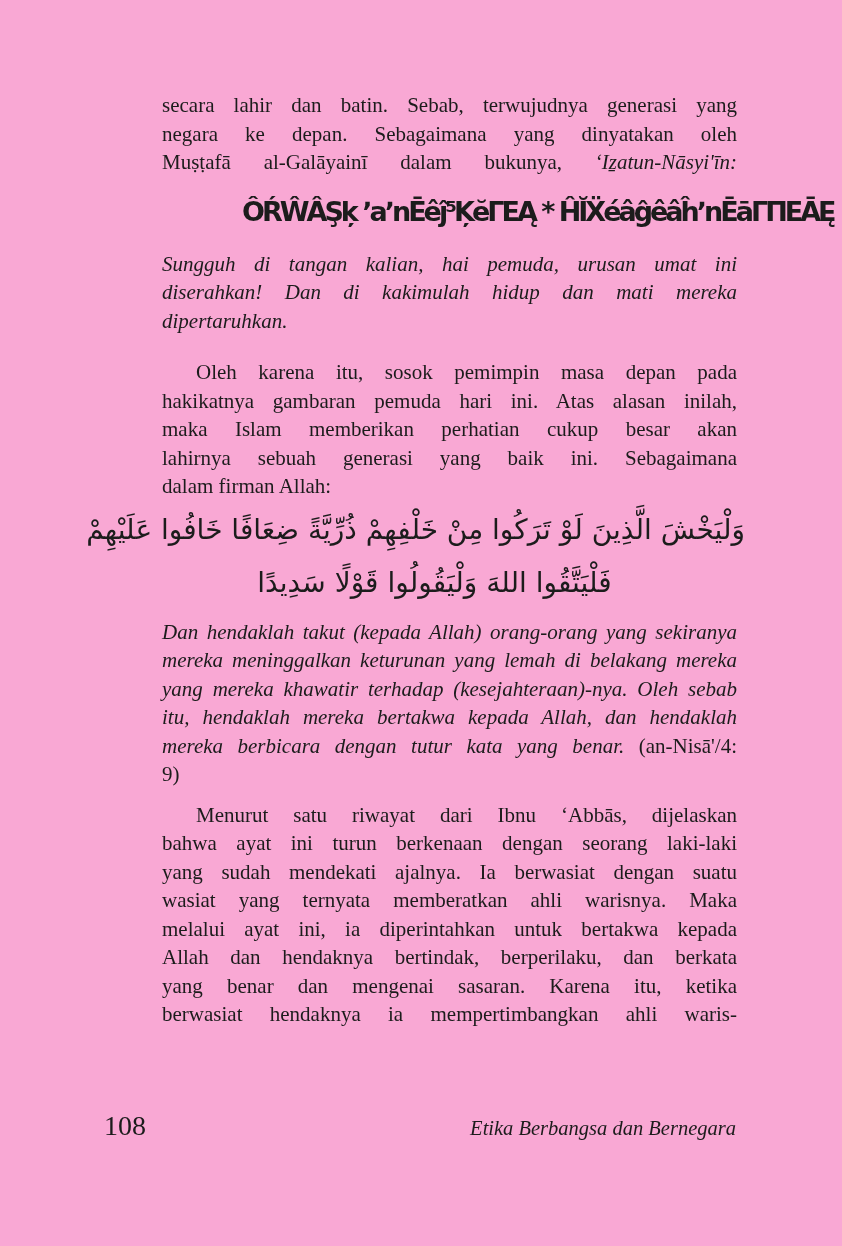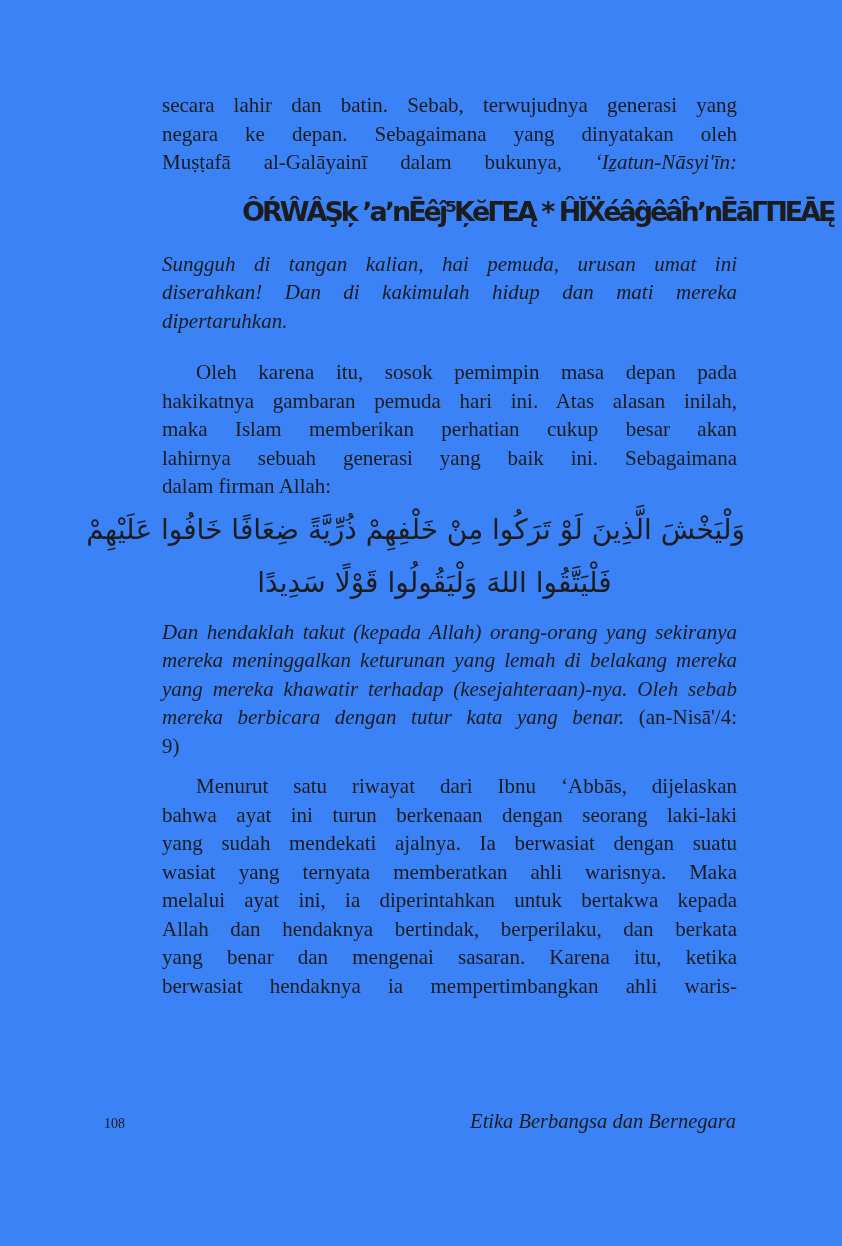--- a/index.html
+++ b/index.html
@@ -1,20 +1,20 @@
 <!DOCTYPE html>
 <html><head>
 <meta charset="utf-8">
 <style>
   html, body { margin: 0; padding: 0; background: #ffffff; }
   .page {
     position: relative;
     width: 842px;
     height: 1246px;
-    background: #3b82f6;
+    background: #f9a8d4;
     overflow: hidden;
     font-family: "Liberation Serif", serif;
     color: #1c1c1c;
   }
   .text-area {
     position: absolute;
     left: 162px;
     top: 91px;
     width: 575px;
     font-size: 21px;
@@ -61,21 +61,21 @@
   .para3 { margin-top: 12px; }
   .footer {
     position: absolute;
     left: 104px;
     right: 106px;
     top: 1110px;
     display: flex;
     justify-content: space-between;
     align-items: baseline;
   }
-  .page-number { font-size: 14px; }
+  .page-number { font-size: 28px; }
   .running-title { font-style: italic; font-size: 20.5px; }
 </style>
 </head>
 <body>
 
 <div class="page">
 
   <div class="text-area">
 
     <div class="para1">
@@ -102,20 +102,21 @@
 
     <div class="arabic">
         <div class="tline"><span>وَلْيَخْشَ الَّذِينَ لَوْ تَرَكُوا مِنْ خَلْفِهِمْ ذُرِّيَّةً ضِعَافًا خَافُوا عَلَيْهِمْ</span></div>
         <div class="tline"><span>فَلْيَتَّقُوا اللهَ وَلْيَقُولُوا قَوْلًا سَدِيدًا</span></div>
       </div>
 
     <div class="trans2 italic-block">
         <div class="tline"><span>Dan hendaklah takut (kepada Allah) orang-orang yang sekiranya</span></div>
         <div class="tline"><span>mereka meninggalkan keturunan yang lemah di belakang mereka</span></div>
         <div class="tline"><span>yang mereka khawatir terhadap (kesejahteraan)-nya. Oleh sebab</span></div>
+        <div class="tline"><span>itu, hendaklah mereka bertakwa kepada Allah, dan hendaklah</span></div>
         <div class="tline"><span>mereka berbicara dengan tutur kata yang benar. </span><span class="rm">(an-Nisā'/4:</span></div>
         <div class="tline noj"><span class="rm">9)</span></div>
       </div>
 
     <div class="para3">
         <div class="tline ind"><span>Menurut satu riwayat dari Ibnu ʻAbbās, dijelaskan</span></div>
         <div class="tline"><span>bahwa ayat ini turun berkenaan dengan seorang laki-laki</span></div>
         <div class="tline"><span>yang sudah mendekati ajalnya. Ia berwasiat dengan suatu</span></div>
         <div class="tline"><span>wasiat yang ternyata memberatkan ahli warisnya. Maka</span></div>
         <div class="tline"><span>melalui ayat ini, ia diperintahkan untuk bertakwa kepada</span></div>

